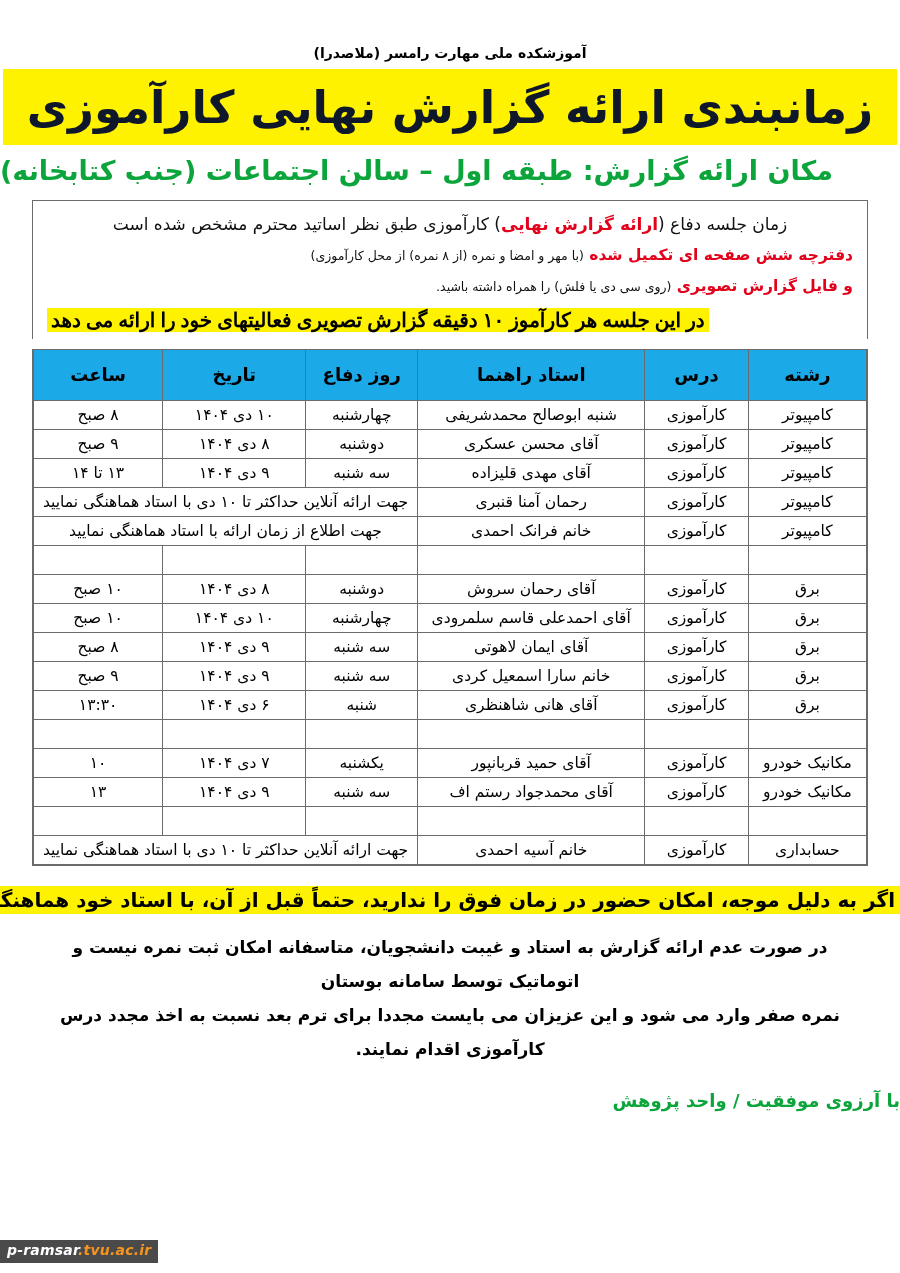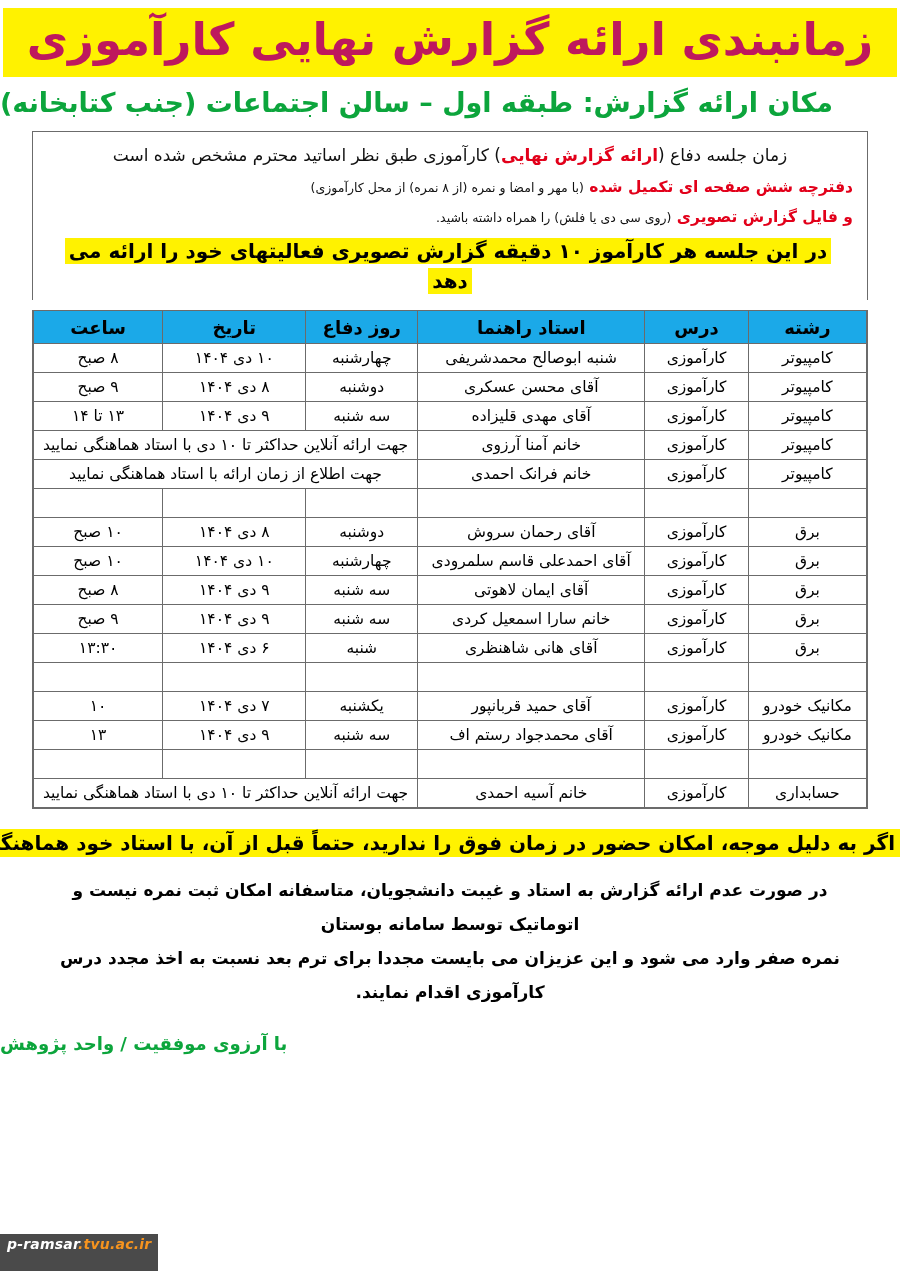--- a/index.html
+++ b/index.html
@@ -31,25 +31,25 @@
   }
 
   
   .title-wrap{
     text-align:center;
     margin-top:8px;
   }
   .title{
     display:inline-block;
     background:#FFF200;
-    color:#be185d;
+    color:#0f172a;
     font-size:45px;
     font-weight:bold;
     line-height:1.28;
-    padding:3px 24px 8px 24px;
+    padding:10px 24px 8px 24px;
     white-space:nowrap;
   }
 
   
   .subtitle-wrap{
     text-align:left;
     margin-top:9px;
   }
   .subtitle{
     display:inline-block;
@@ -80,23 +80,24 @@
     text-align:right;
     font-size:15.5px;
     line-height:1.6;
     margin:2px 0 6px 0;
     color:#111;
     font-weight:bold;
   }
   .nline2 .red{color:#E2001A;}
   .nline2 .sm{font-size:12.5px;font-weight:normal;color:#111;}
   .hl-line{
-    text-align:center;
+    text-align:left;
     margin:6px 0 0 0;
     line-height:1.5;
+    font-family:Liberation Serif, serif;
   }
   .hl-line span{
     background:#FFF200;
     color:#000;
     font-size:20px;
     font-weight:bold;
     padding:1px 4px;
     box-decoration-break:clone;
     -webkit-box-decoration-break:clone;
   }
@@ -122,21 +123,21 @@
     padding:0 3px;
     box-sizing:border-box;
     overflow:hidden;
     white-space:nowrap;
   }
   table.sched thead th{
     background:#1BA9E8;
     color:#000;
     font-weight:bold;
     font-size:18px;
-    height:33px;
+    height:51px;
   }
   td.note{
     font-size:11.5px;
     font-weight:normal;
     letter-spacing:-0.2px;
   }
   tr.blank td{height:29px;}
   
   col.c-rashte{width:14.2%;}
   col.c-dars{width:12.4%;}
@@ -160,50 +161,51 @@
   }
   .foot-p{
     margin:18px 40px 0 40px;
     text-align:center;
     font-size:17px;
     font-weight:bold;
     line-height:2.0;
     color:#000;
   }
   .foot-green{
-    text-align:left;
+    text-align:right;
     color:#0CA53C;
     font-size:18px;
     font-weight:bold;
     margin-top:24px;
   }
 
   
   .wm{
     position:absolute;
     left:0;
     bottom:10px;
     background:#4a4a4a;
-    padding:3px 7px 20px 7px;
+    padding:3px 7px 6px 7px;
     font-family:"DejaVu Sans","Liberation Sans",sans-serif;
     font-size:14px;
     font-weight:bold;
     font-style:italic;
     letter-spacing:0.2px;
     direction:ltr;
     line-height:1;
   }
   .wm .w1{color:#ffffff;}
   .wm .w2{color:#F7941E;}
 </style>
 </head>
 <body>
 
 <div class="page">
 
+  <div class="inst">آموزشکده ملی مهارت رامسر (ملاصدرا)</div>
 
   <div class="title-wrap">
     <span class="title">زمانبندی ارائه گزارش نهایی کارآموزی</span>
   </div>
 
   <div class="subtitle-wrap">
     <span class="subtitle">مکان ارائه گزارش: طبقه اول – سالن اجتماعات (جنب کتابخانه)</span>
   </div>
 
   <div class="notice-box">
@@ -264,21 +266,21 @@
             <td>کامپیوتر</td>
             <td>کارآموزی</td>
             <td>آقای مهدی قلیزاده</td>
             <td>سه شنبه</td>
             <td>۹ دی ۱۴۰۴</td>
             <td>۱۳ تا ۱۴</td>
           </tr>
           <tr>
             <td>کامپیوتر</td>
             <td>کارآموزی</td>
-            <td>خانم آمنا آرزوی</td>
+            <td>رحمان آمنا قنبری</td>
             <td class="note" colspan="3">جهت ارائه آنلاین حداکثر تا ۱۰ دی با استاد هماهنگی نمایید</td>
           </tr>
           <tr>
             <td>کامپیوتر</td>
             <td>کارآموزی</td>
             <td>خانم فرانک احمدی</td>
             <td class="note" colspan="3">جهت اطلاع از زمان ارائه با استاد هماهنگی نمایید</td>
           </tr>
           <tr class="blank">
             <td>&nbsp;</td>

